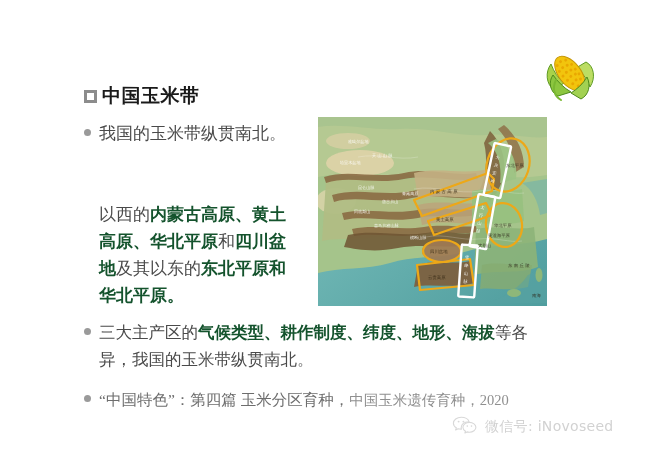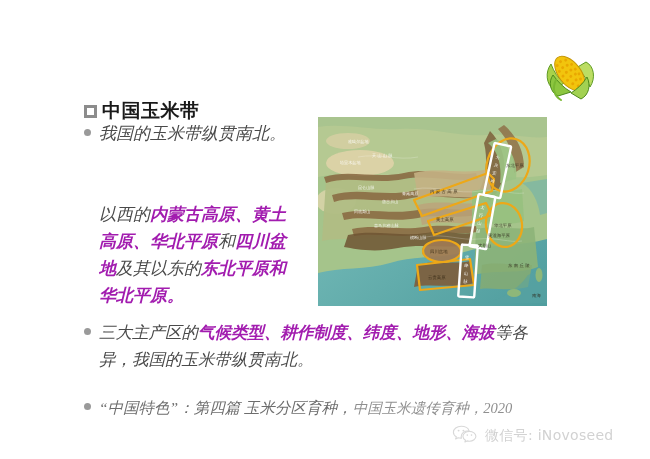--- a/index.html
+++ b/index.html
@@ -28,21 +28,21 @@
     left: 540px;
     top: 44px;
     width: 62px;
     height: 62px;
   }
 
   
   .title-row {
     position: absolute;
     left: 84px;
-    top: 101px;
+    top: 86px;
     display: flex;
     align-items: center;
     gap: 5px;
   }
   .title-marker {
     width: 13px;
     height: 13px;
     border: 3px solid #8c8c8c;
     box-sizing: border-box;
     flex: 0 0 auto;
@@ -64,46 +64,45 @@
     position: absolute;
     left: 84px;
     top: 120px;
     width: 486px;
   }
   .bullet {
     position: relative;
     padding-left: 15px;
     color: #4a4a4a;
     margin-bottom: 1px;
-    font-style: italic;
   }
   .bullet .dot {
     position: absolute;
     left: 0;
     top: 9px;
     width: 7px;
     height: 7px;
     border-radius: 50%;
     background: #9a9a9a;
   }
   .bullet .line {
     line-height: 27px;
     font-size: 17px;
     white-space: nowrap;
   }
   .bullet-1 { width: 232px; }
   .bullet-1 .line { white-space: normal; }
 
-  .b { font-weight: bold; color: #a21caf; }
+  .b { font-weight: bold; color: #14532d; }
   .reg { color: #4a4a4a; font-weight: normal; }
 
   .bullet-2 { margin-top: 10px; }
   .bullet-2 .line { font-size: 16.5px; }
 
-  .bullet-3 { margin-top: 21px; }
+  .bullet-3 { margin-top: 13px; }
   .bullet-3 .line { font-size: 16.5px; }
   .cite-small {
     font-size: 14.5px;
     color: #8f8f8f;
   }
   .cite-mid {
     font-size: 15.5px;
     color: #6d6d6d;
   }
 
@@ -119,21 +118,20 @@
   .map-fig svg { display: block; }
 
   
   .footer {
     position: absolute;
     left: 452px;
     top: 416px;
     display: flex;
     align-items: center;
     gap: 7px;
-    margin-top: 9px;
   }
   .footer-text {
     font-family: "DejaVu Sans", "Liberation Sans", sans-serif;
     font-size: 14px;
     color: #d2d2d2;
     letter-spacing: 0.3px;
     white-space: nowrap;
   }
 </style>
 </head>

